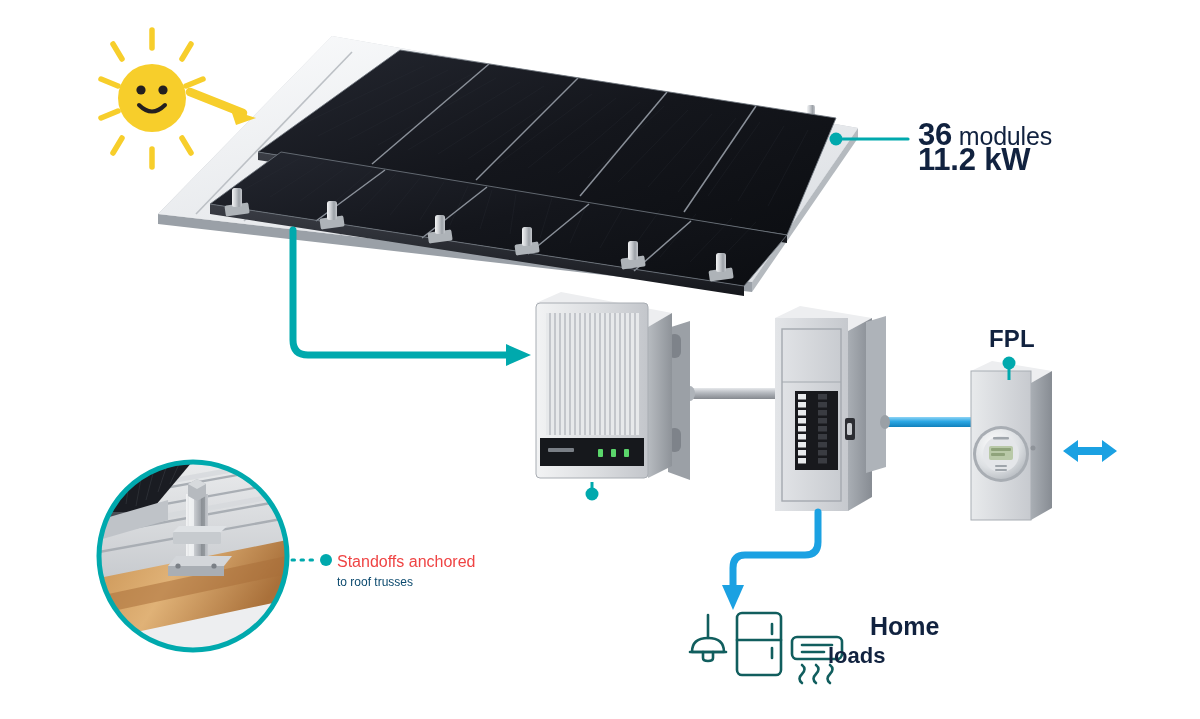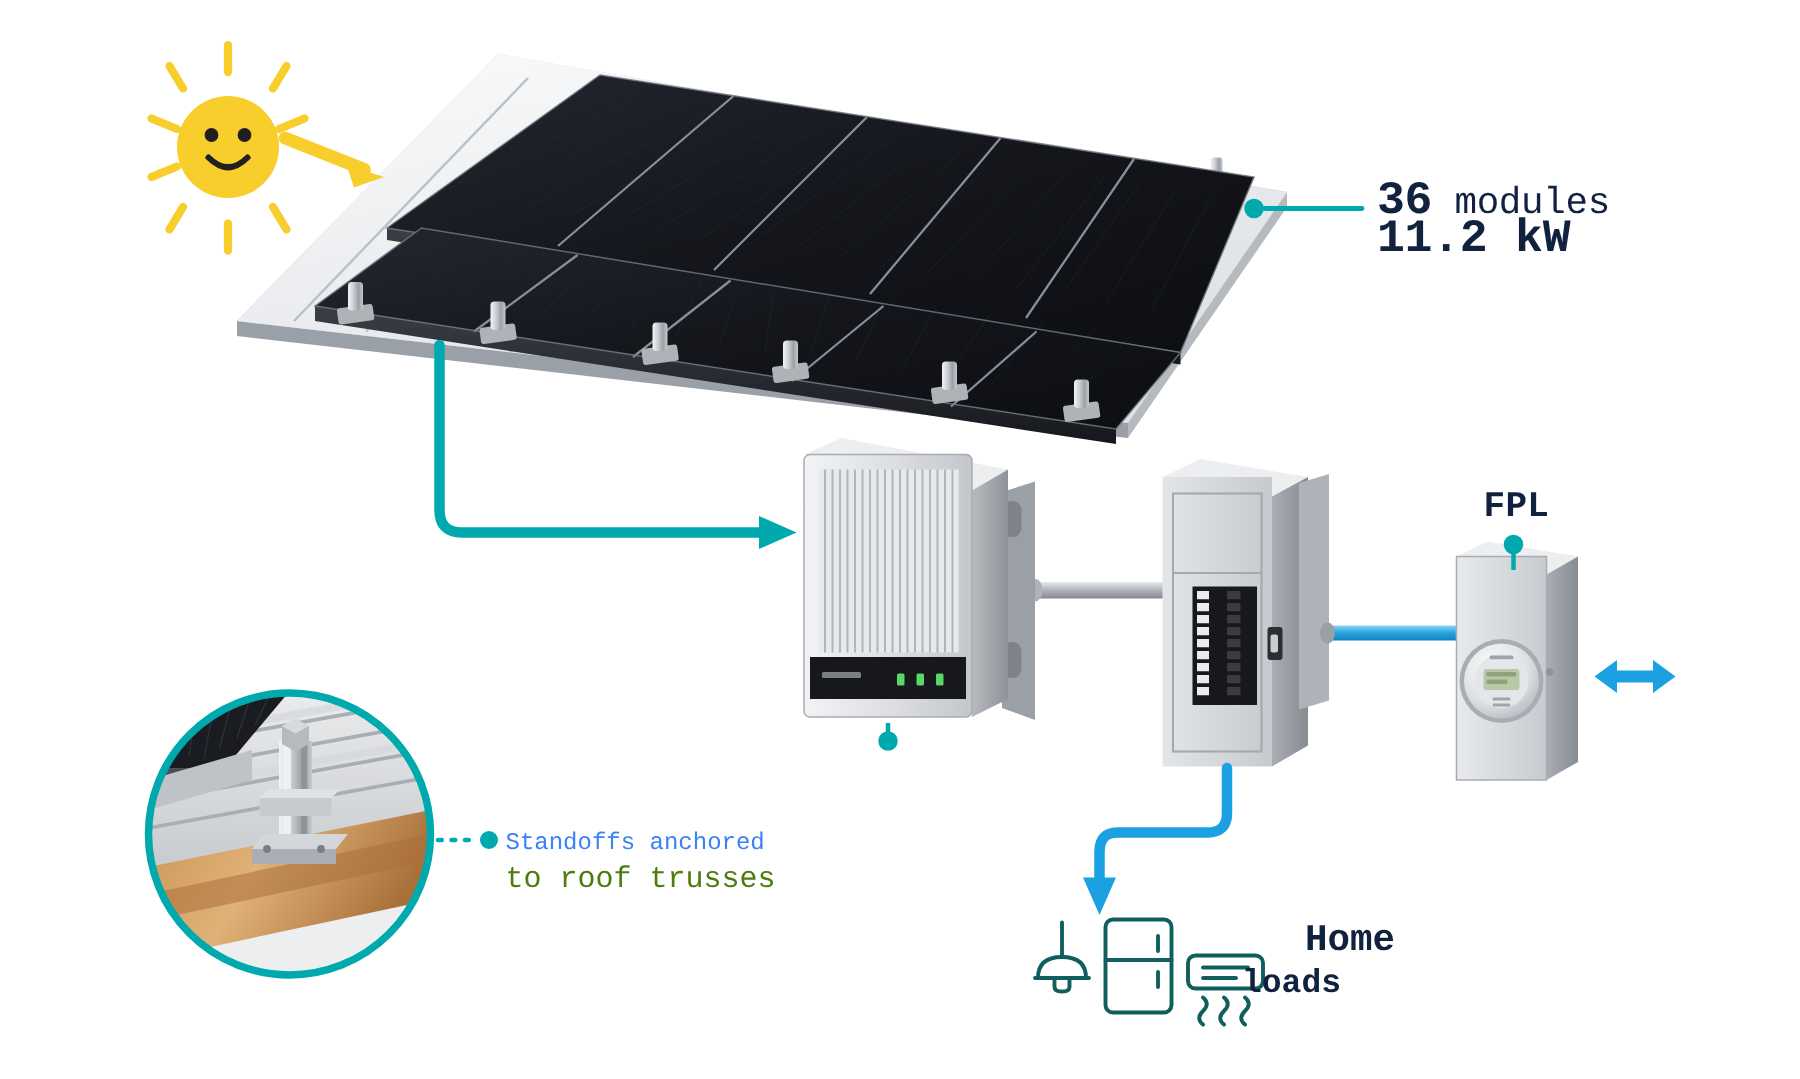--- a/index.html
+++ b/index.html
@@ -6,21 +6,21 @@
     margin: 0;
     padding: 0;
     background: #ffffff;
   }
   #stage {
     position: relative;
     width: 1155px;
     height: 719px;
     background: #ffffff;
     overflow: hidden;
-    font-family: Liberation Mono, monospace;
+    font-family: Liberation Sans, sans-serif;
   }
   svg.layer {
     position: absolute;
     left: 0;
     top: 0;
     width: 1200px;
     height: 719px;
   }
   .lbl {
     position: absolute;
@@ -71,28 +71,28 @@
     top: 643px;
     font-size: 22px;
     font-weight: 700;
     text-align: right;
   }
   .lbl-standoff1 {
     left: 337px;
     top: 553px;
     font-size: 16px;
     font-weight: 400;
-    color: #3b82f6;
+    color: #ef4444;
   }
   .lbl-standoff2 {
     left: 337px;
     top: 575px;
-    font-size: 20px;
+    font-size: 12px;
     font-weight: 400;
-    color: #4d7c0f;
+    color: #0c4a6e;
   }
 </style>
 </head>
 <body>
 
 <div id="stage">
 
   <svg class="layer" viewBox="0 0 1200 719">
     <defs>
       <linearGradient id="gRoof" x1="0" y1="0" x2="0.6" y2="1">

